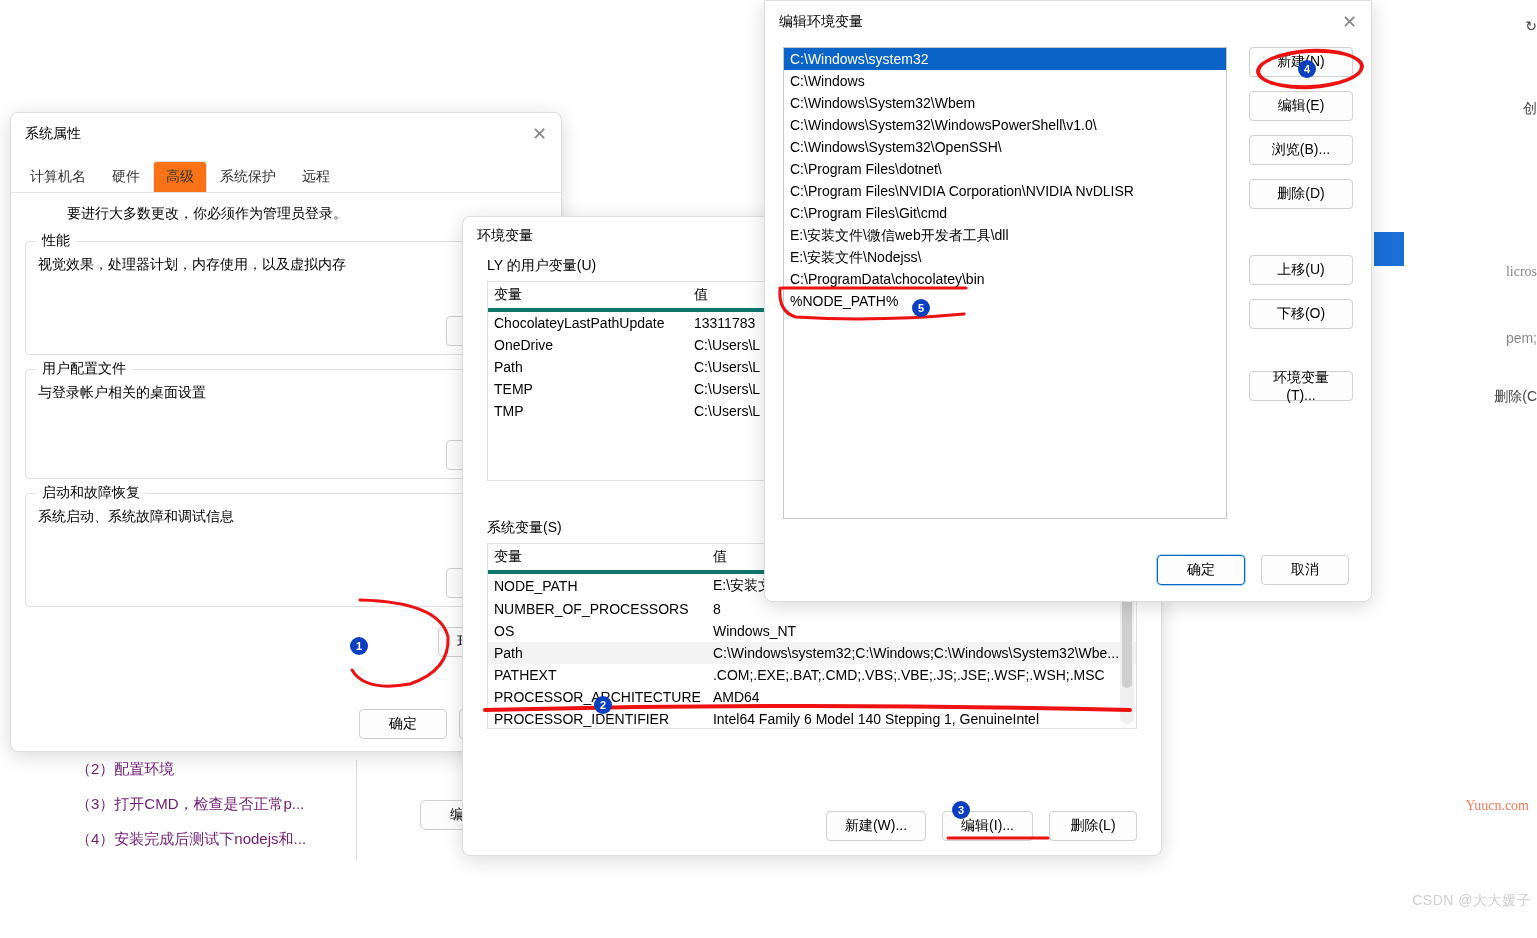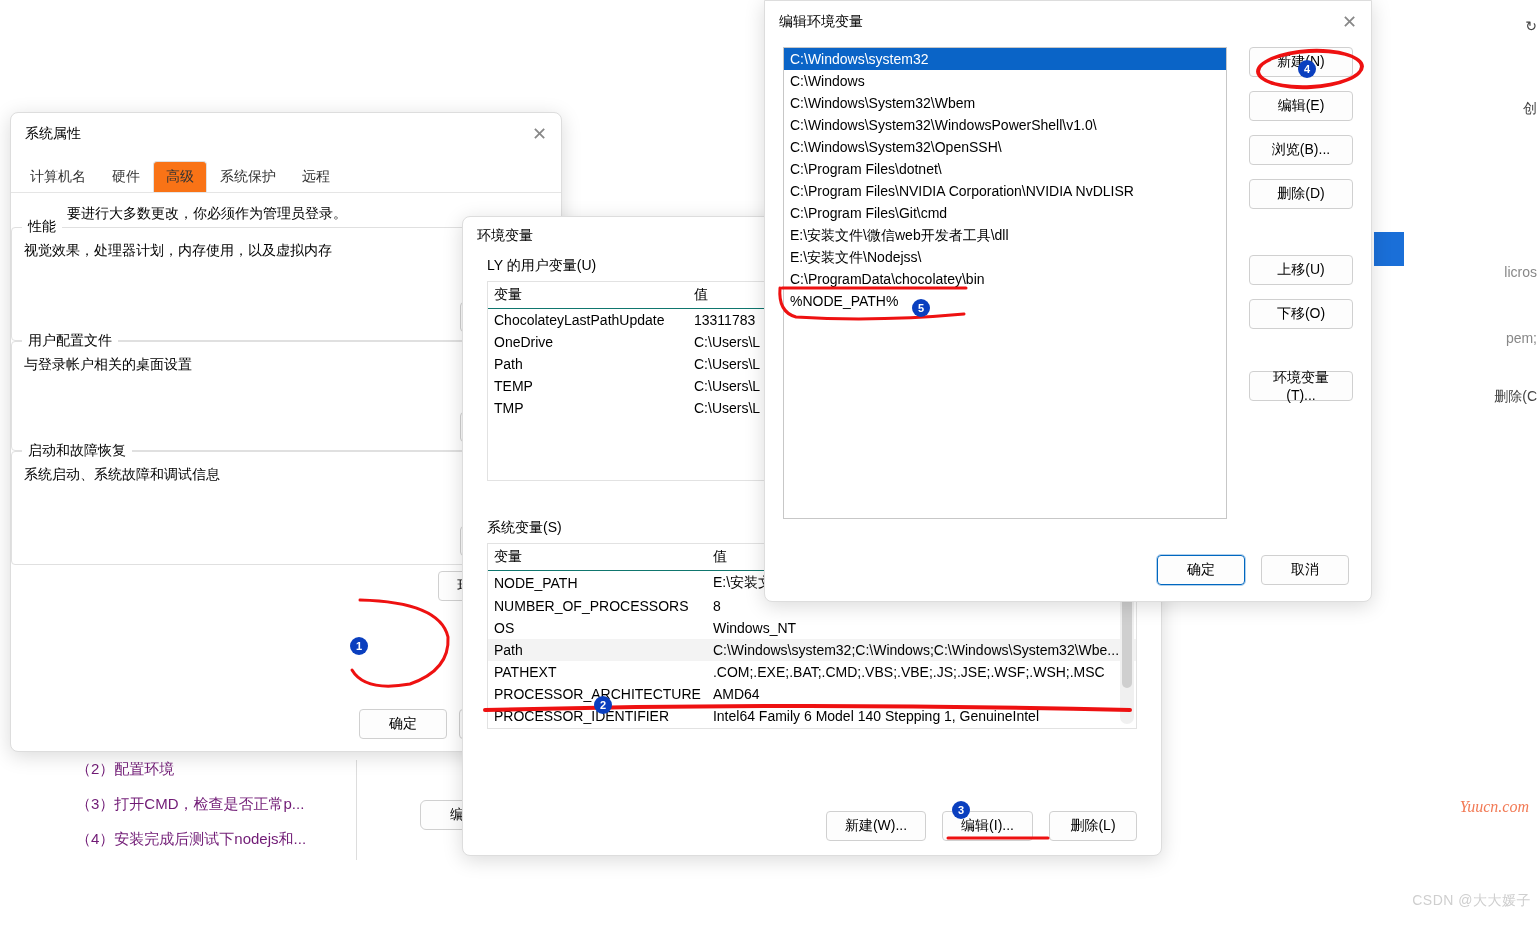--- a/index.html
+++ b/index.html
@@ -2,61 +2,61 @@
 <html><head>
 <meta charset="utf-8">
 <style>
   * { box-sizing: border-box; font-family: "Microsoft YaHei", "Segoe UI", Tahoma, sans-serif; font-size: 14px; }
   body { margin:0; padding:0; width:1537px; height:938px; background:#fff; overflow:hidden; color:#000; }
   .dialog { position:absolute; background:#fff; border:1px solid #ddd; border-radius:8px; box-shadow:0 4px 20px rgba(0,0,0,0.15); }
   .dlg-title { display:flex; justify-content:space-between; align-items:center; padding:10px 14px 8px; font-size:15px; }
   .close-x { cursor:pointer; color:#888; font-size:18px; font-weight:300; }
   .win-btn { display:inline-flex; align-items:center; justify-content:center; min-width:88px; height:30px; padding:0 18px; background:#fdfdfd; border:1px solid #d0d0d0; border-radius:4px; cursor:pointer; font-size:14px; }
   .win-btn.primary { border-color:#0067c0; outline:1px solid rgba(0,103,192,0.3); }
-  .fieldset { position:relative; border:1px solid #e0e0e0; border-radius:4px; padding:14px 12px 12px; }
+  .fieldset { position:relative; border:1px solid #e0e0e0; border-radius:4px; padding:14px 12px 12px; margin:14px; }
   .fieldset .fs-label { position:absolute; top:-10px; left:10px; background:#fff; padding:0 6px; font-size:14px; }
   .right-btn { position:absolute; right:12px; bottom:8px; }
 
   
   .tabs { display:flex; border-bottom:1px solid #e5e5e5; padding:4px 6px 0; gap:0; margin-top:4px; }
   .tab { padding:6px 12px; border:1px solid transparent; border-bottom:none; border-radius:4px 4px 0 0; cursor:pointer; color:#333; }
   .tab.active { border-color:#e0e0e0; background:#f97316; }
 
   
   .tbl { width:100%; border-collapse:collapse; }
-  .tbl th { text-align:left; font-weight:400; border-bottom:1px solid #0f766e; padding:4px 6px; color:#000; }
+  .tbl th { text-align:left; font-weight:400; border-bottom:4px solid #0f766e; padding:4px 6px; color:#000; }
   .tbl td { padding:3px 6px; white-space:nowrap; overflow:hidden; text-overflow:ellipsis; }
   .tbl tr.selected td { background:#f3f3f3; }
 
   
   .path-list { border:1px solid #c7c7c7; height:472px; overflow:hidden; }
   .path-row { padding:2px 6px; height:22px; line-height:18px; font-size:14px; }
   .path-row.sel { background:#0a64c7; color:#fff; }
 
   
   .article-item { color:#701a75; font-size:15px; padding:8px 60px; }
 
   
   .circle-badge { position:absolute; width:18px; height:18px; border-radius:50%; background:#0a3fbf; color:#fff; font-size:11px; font-weight:700; display:flex; align-items:center; justify-content:center; z-index:50; }
   .red-ellipse { position:absolute; border:4px solid #e11; border-radius:50%; z-index:48; pointer-events:none; }
   svg.freehand { position:absolute; z-index:49; pointer-events:none; }
 
   .watermark { position:absolute; right:6px; bottom:28px; color:#cfcfcf; font-size:14px; letter-spacing:.5px;}
-  .brand { position:absolute; right:8px; top:798px; color:#f27a55; font-size:16px; font-style:italic; font-family:Georgia,serif; }
+  .brand { position:absolute; right:8px; top:798px; color:#f27a55; font-size:14px; font-family:Georgia,serif; }
 
   
   .bg-frag { position:absolute; color:#444; font-size:14px; }
   .scroll-track { position:absolute; right:2px; width:14px; background:#f0f0f0; border-radius:7px; }
 </style>
 </head>
 <body>
 
 <span class="bg-frag" style="right:0; top:18px;">↻</span>
 <span class="bg-frag" style="right:0; top:100px;">创</span>
-<span class="bg-frag" style="right:0; top:264px; color:#888;">licros</span>
+<span class="bg-frag" style="right:0; top:264px; color:#888;font-family:Liberation Serif, serif;">licros</span>
 <span class="bg-frag" style="right:0; top:330px; color:#888;">pem;</span>
 <span class="bg-frag" style="right:0; top:388px;">删除(C</span>
 <div style="position:absolute; left:1374px; top:232px; width:30px; height:34px; background:#1a6fd8;"></div>
 
 <div style="position:absolute; left:16px; top:752px;">
   <div class="article-item">（2）配置环境</div>
   <div class="article-item">（3）打开CMD，检查是否正常p...</div>
   <div class="article-item">（4）安装完成后测试下nodejs和...</div>
 </div>
 <div style="position:absolute; left:356px; top:760px; height:100px; border-left:1px solid #ddd;"></div>

